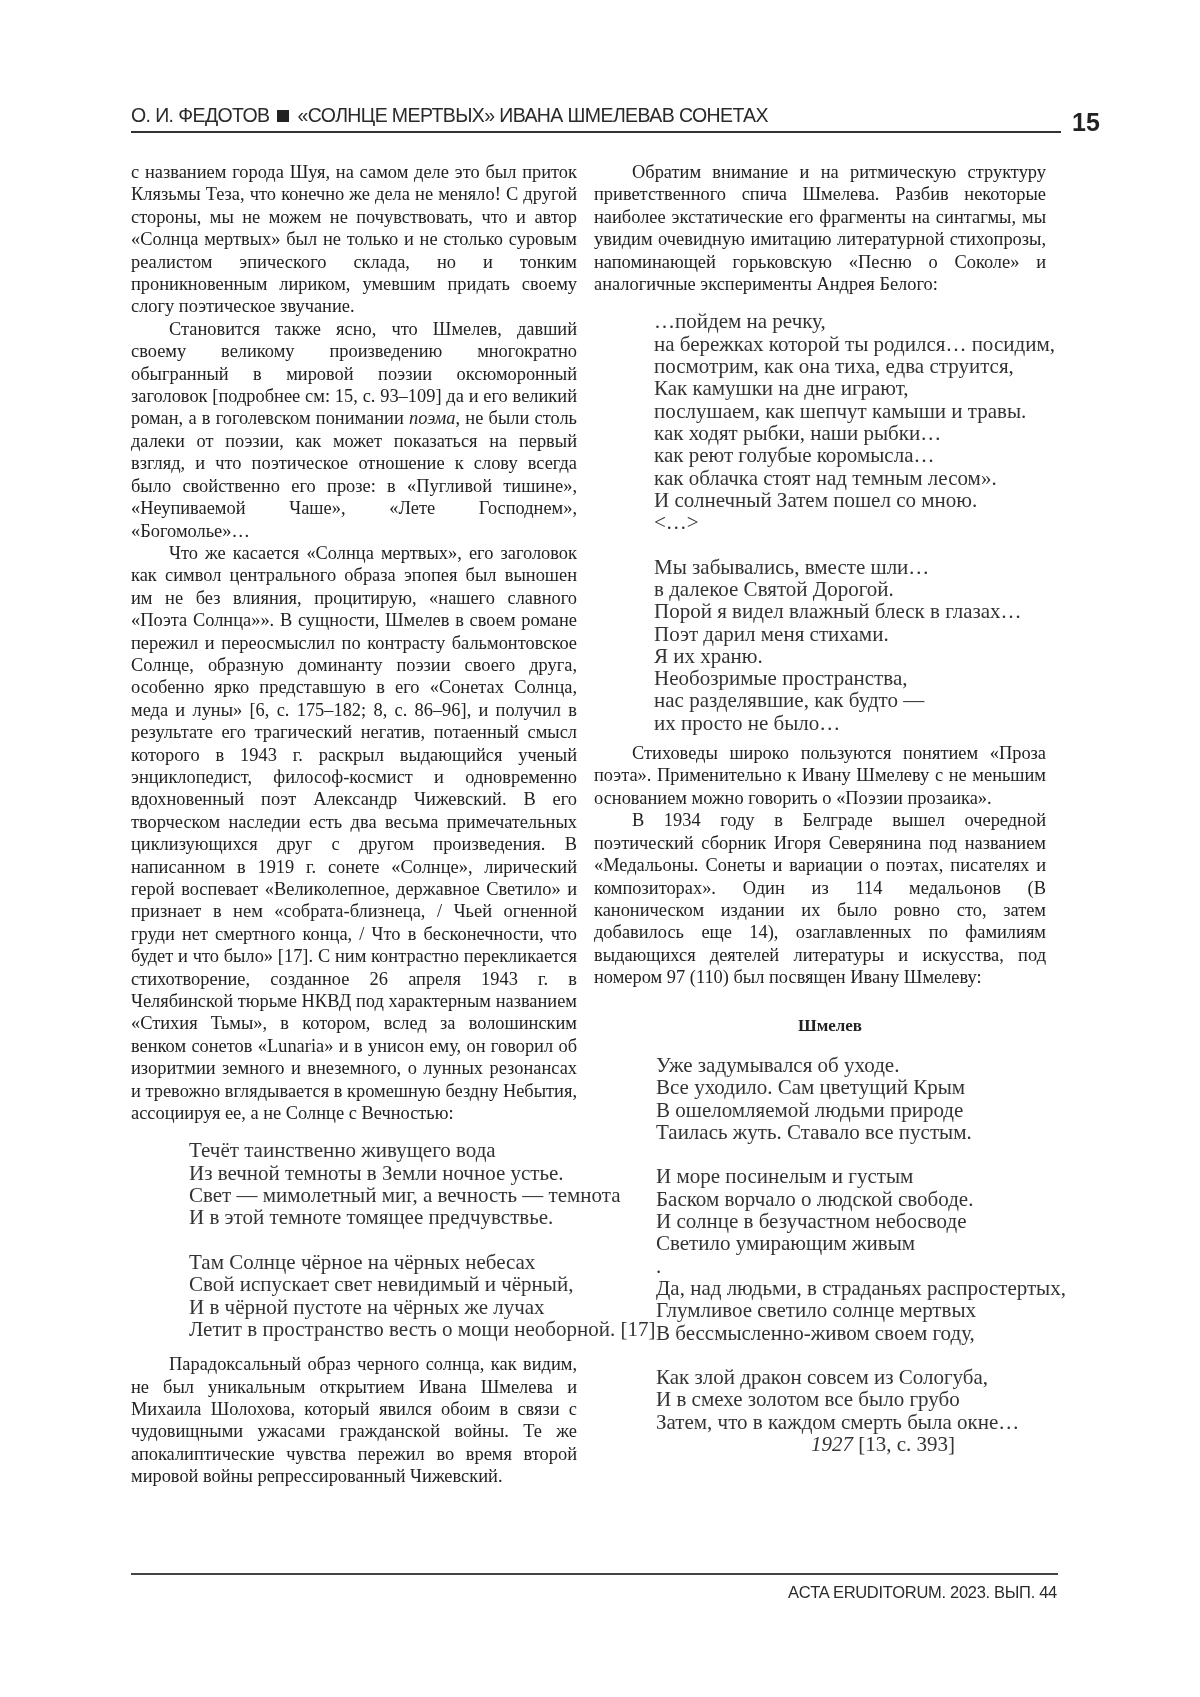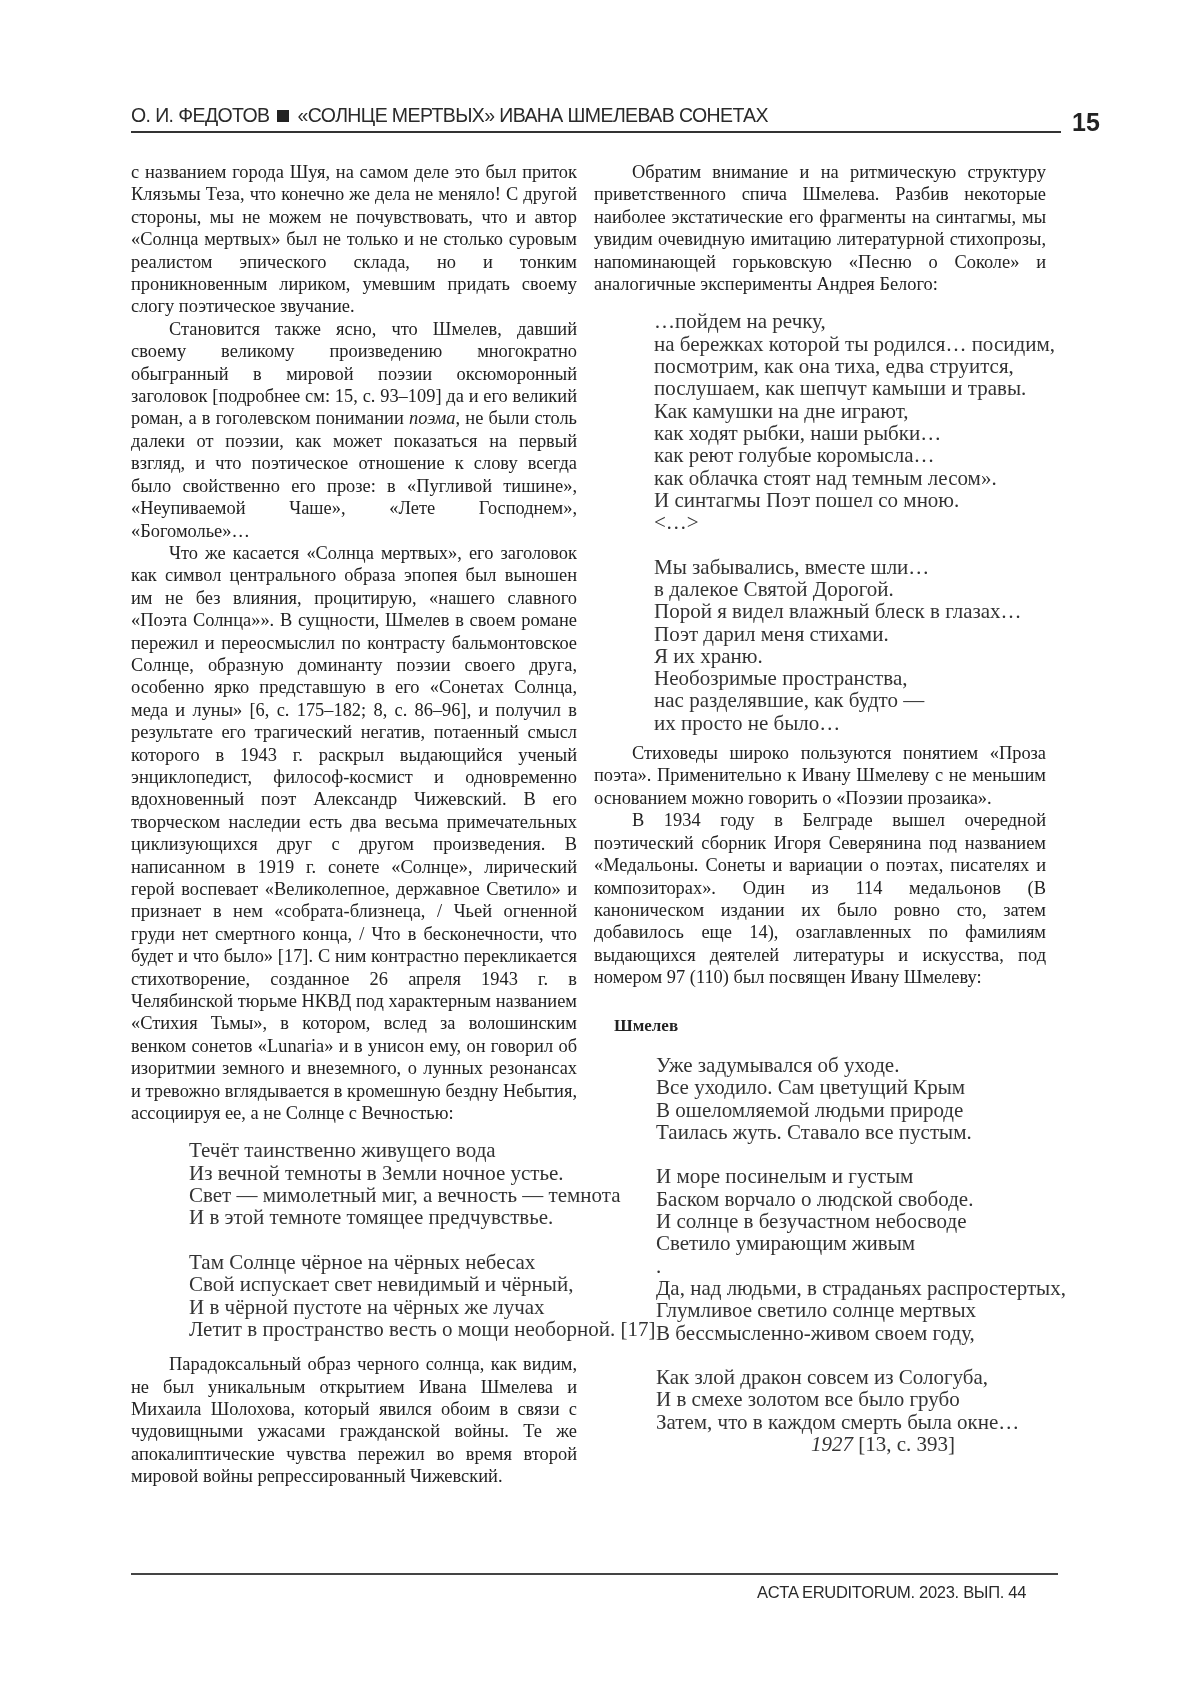--- a/index.html
+++ b/index.html
@@ -21,27 +21,27 @@
   }
   .col.left { left: 131px; }
   .col.right { left: 594px; width: 452px; }
   .col p { margin: 0; text-align: justify; text-align-last: left; }
   .col p.indent { text-indent: 38px; }
   .verse { margin: 0; font-size: 21px; line-height: 22.3px; color: #333; }
   .verse .line { display: block; white-space: nowrap; }
   .verse .gap { display: block; height: 22.3px; }
   .left .verse { padding-left: 58px; margin-top: 15px; margin-bottom: 13px; }
   .right .verse.belyi { padding-left: 60px; margin-top: 15px; margin-bottom: 8px; }
-  .poem-title { text-align: left; font-weight: bold; font-size: 17px; margin-top: 26px; margin-bottom: 17px; padding-left: 20px; }
+  .poem-title { text-align: center; font-weight: bold; font-size: 17px; margin-top: 26px; margin-bottom: 17px; padding-left: 20px; }
   .right .verse.sonnet { padding-left: 62px; }
   .verse .dateline { display: block; padding-left: 155px; }
   .verse .dateline i { font-style: italic; }
   .footer-rule { position: absolute; left: 131px; top: 1573px; width: 927px; height: 1.5px; background: #444; }
   .footer {
-    position: absolute; left: 757px; top: 1583px; width: 300px; 
+    position: absolute; left: 757px; top: 1583px; width: 300px; text-align: right;
     font-family: "Liberation Sans", sans-serif; font-size: 16.5px; color: #2a2a2a; letter-spacing: -0.3px;
   }
 </style>
 </head>
 <body>
 
 <div class="header">
   <span>О. И. ФЕДОТОВ</span><span class="sq"></span><span>«СОЛНЦЕ МЕРТВЫХ» ИВАНА ШМЕЛЕВАВ СОНЕТАХ</span>
 </div>
 <div class="header-rule"></div>
@@ -67,26 +67,26 @@
   <p class="indent">Парадоксальный образ черного солнца, как видим, не был уникальным открытием Ивана Шмелева и Михаила Шолохова, который явился обоим в связи с чудовищными ужасами гражданской войны. Те же апокалиптические чувства пережил во время второй мировой войны репрессированный Чижевский.</p>
 </div>
 
 <div class="col right">
   <p class="indent">Обратим внимание и на ритмическую структуру приветственного спича Шмелева. Разбив некоторые наиболее экстатические его фрагменты на синтагмы, мы увидим очевидную имитацию литературной стихопрозы, напоминающей горьковскую «Песню о Соколе» и аналогичные эксперименты Андрея Белого:</p>
 
   <div class="verse belyi">
     <span class="line">…пойдем на речку,</span>
     <span class="line">на бережках которой ты родился… посидим,</span>
     <span class="line">посмотрим, как она тиха, едва струится,</span>
+    <span class="line">Как камушки на дне играют,</span>
     <span class="line">послушаем, как шепчут камыши и травы.</span>
-    <span class="line">Как камушки на дне играют,</span>
     <span class="line">как ходят рыбки, наши рыбки…</span>
     <span class="line">как реют голубые коромысла…</span>
     <span class="line">как облачка стоят над темным лесом».</span>
-    <span class="line">И синтагмы Поэт пошел со мною.</span>
+    <span class="line">И солнечный Затем пошел со мною.</span>
     <span class="line">&lt;…&gt;</span>
     <span class="gap"></span>
     <span class="line">Мы забывались, вместе шли…</span>
     <span class="line">в далекое Святой Дорогой.</span>
     <span class="line">Порой я видел влажный блеск в глазах…</span>
     <span class="line">Поэт дарил меня стихами.</span>
     <span class="line">Я их храню.</span>
     <span class="line">Необозримые пространства,</span>
     <span class="line">нас разделявшие, как будто —</span>
     <span class="line">их просто не было…</span>

